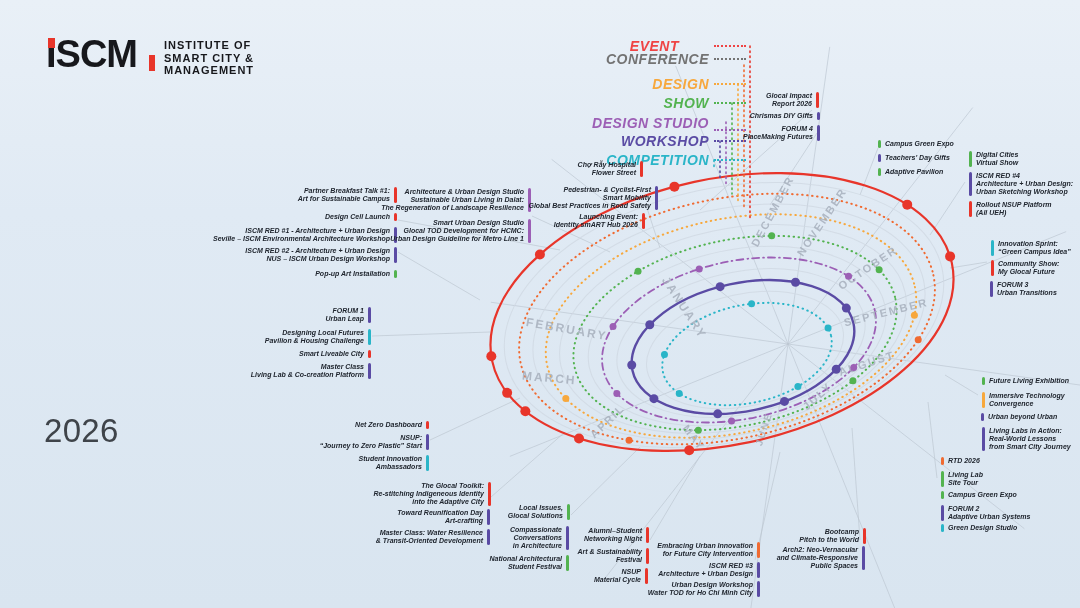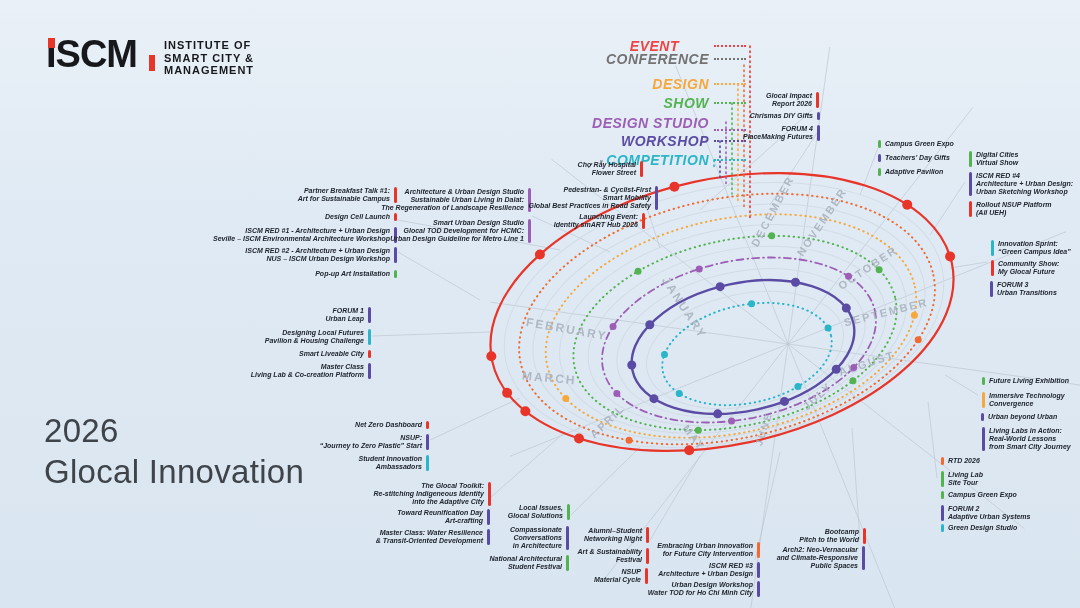--- a/index.html
+++ b/index.html
@@ -537,15 +537,14 @@
           <div>Arch2: Neo-Vernacular</div>
           <div>and Climate-Responsive</div>
           <div>Public Spaces</div>
         </div>
         <div class="bar" style="background: rgb(90, 75, 164); height: 24px;"></div>
       </div>
     </div>
 
   <div id="title">
       <div>2026</div>
-      <div>Glocal Innovation</div>
     </div>
 </div>
 
 </body></html>

